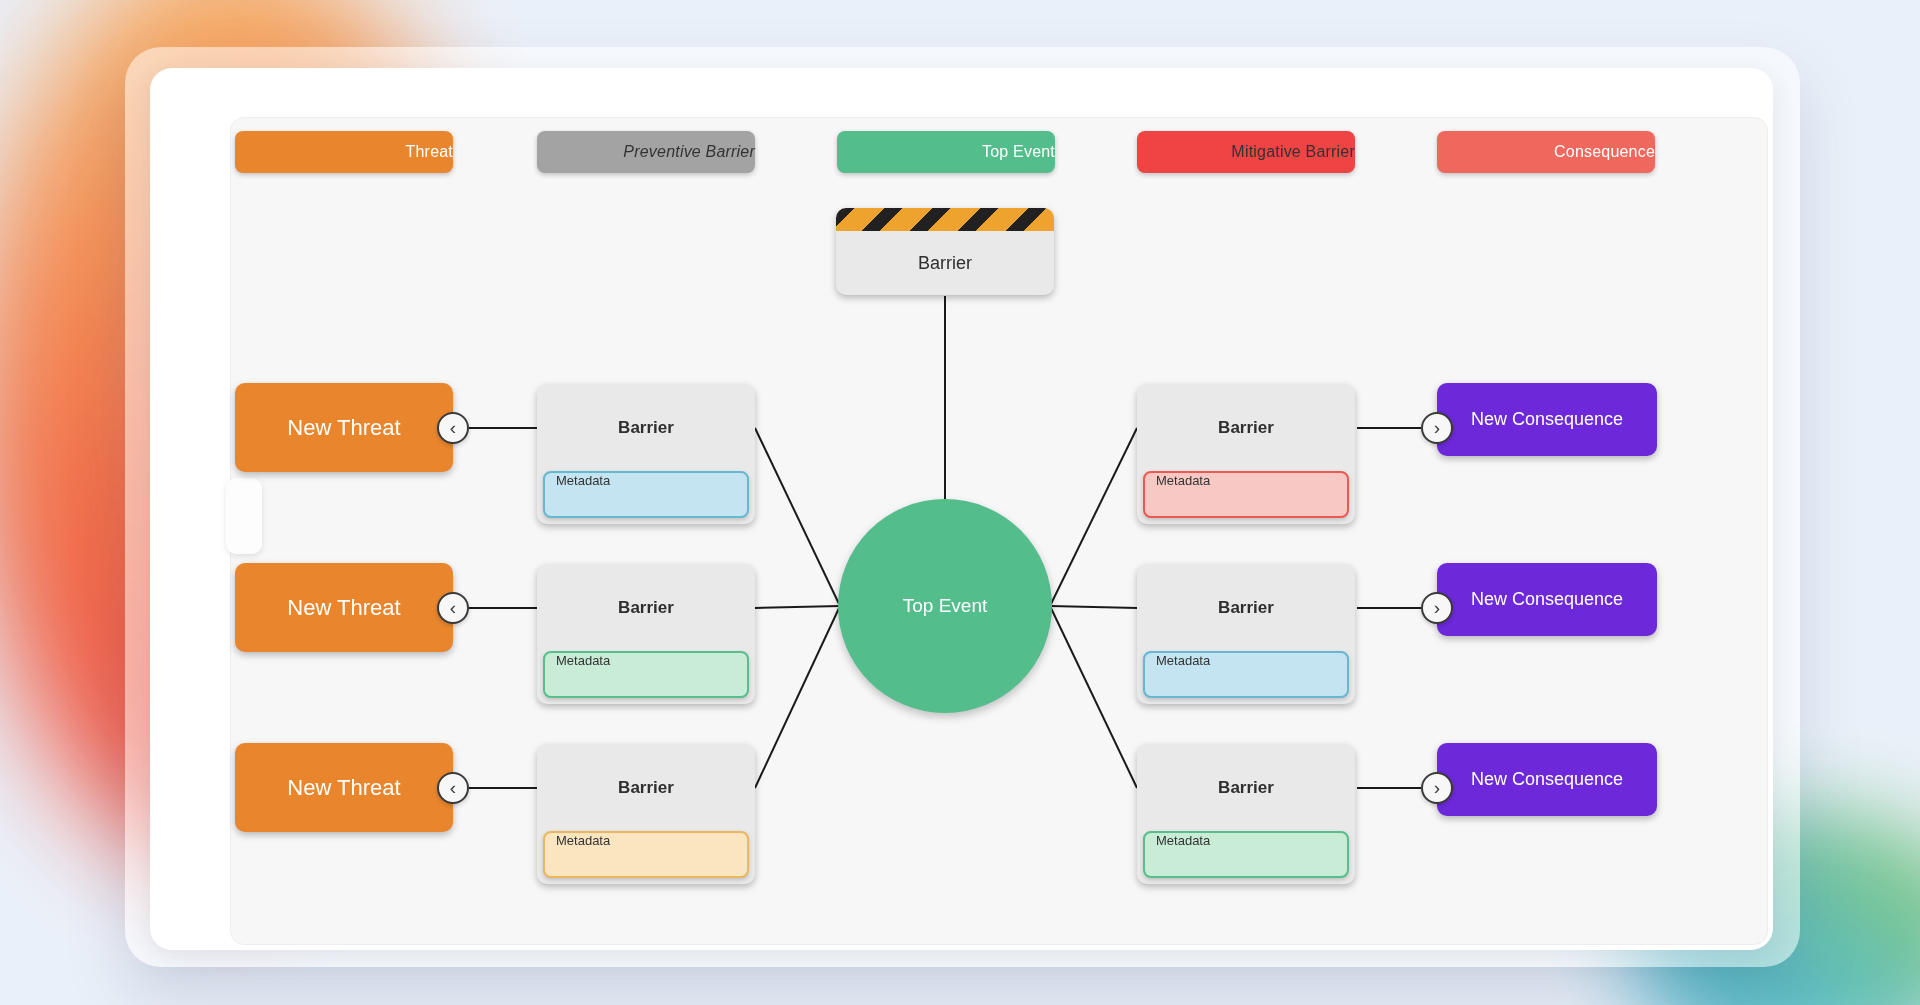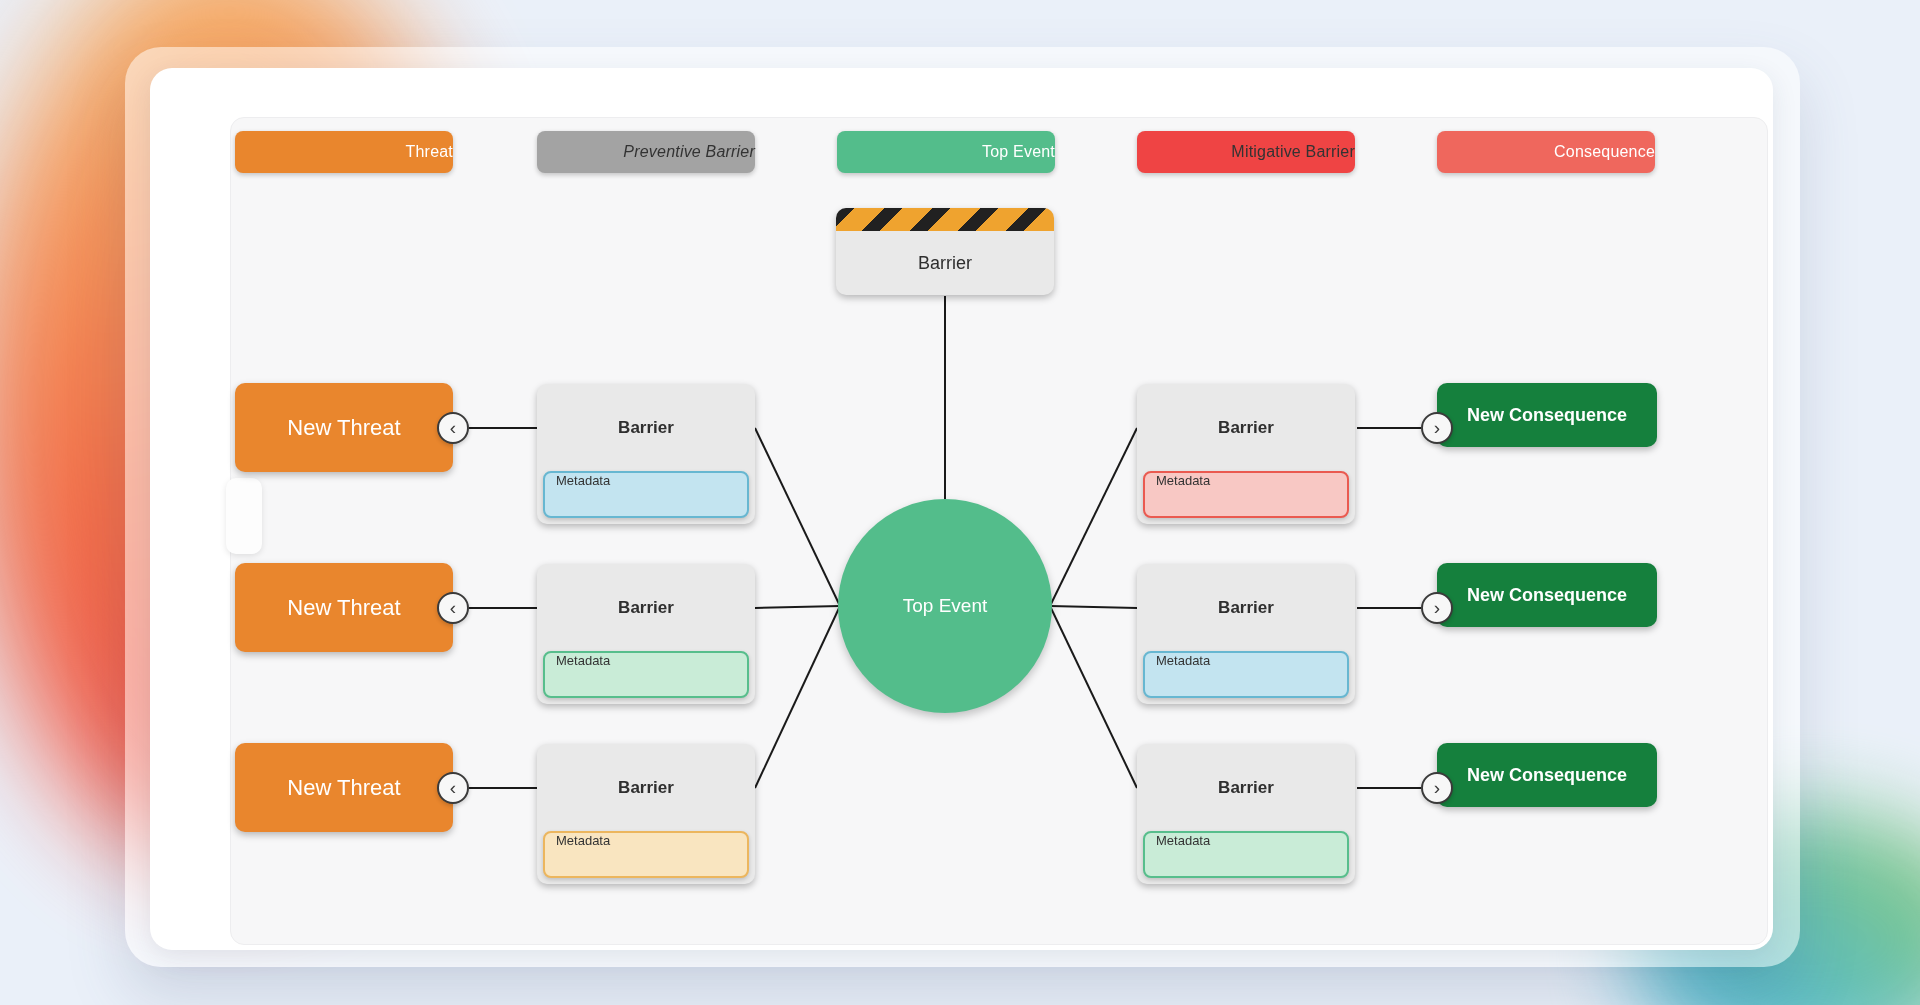--- a/index.html
+++ b/index.html
@@ -74,22 +74,22 @@
     border-radius:10px 10px 0 0;
     background:repeating-linear-gradient(135deg,#212121 0 13px,#EFA32F 13px 34px);
   }
   .hazard-node .node-label { height:64px; margin-top:23px; font-size:18px; color:#2F2F2F; }
 
   .threat-node {
     left:235px; width:218px; height:89px; background:#E9862D;
     color:#fff; font-size:22px; font-weight:500;
   }
   .consequence-node {
-    left:1437px; width:220px; height:64px; background:#15803d;
-    color:#fff; font-size:18px; font-weight:700;
+    left:1437px; width:220px; height:73px; background:#6d28d9;
+    color:#fff; font-size:18px; font-weight:400;
   }
   .row1-s { top:383px; } .row2-s { top:563px; } .row3-s { top:743px; }
 
   .barrier-node { width:218px; height:140px; background:#E9E9E9; }
   .barrier-left  { left:537px; }
   .barrier-right { left:1137px; }
   .row1-b { top:384px; } .row2-b { top:564px; } .row3-b { top:744px; }
   .barrier-node .node-label {
     position:absolute; top:0; left:0; right:0; height:88px;
     font-size:17px; color:#2F2F2F;font-weight:bold;

